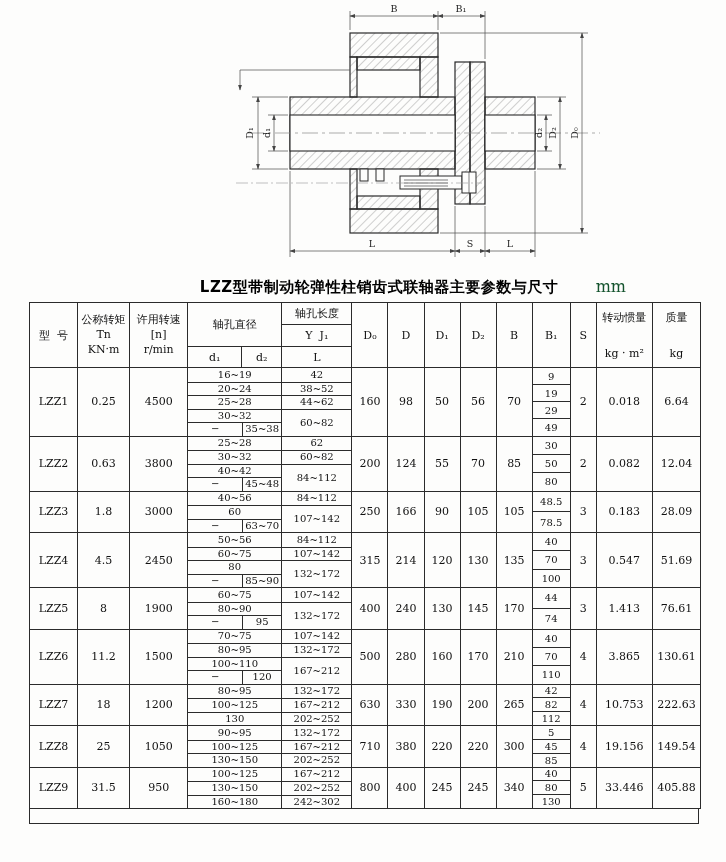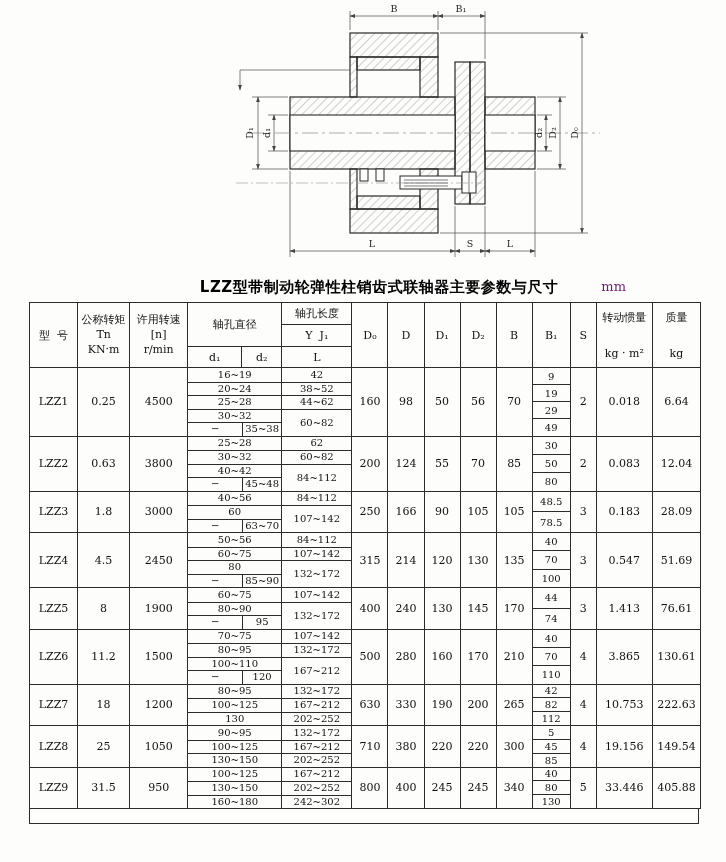--- a/index.html
+++ b/index.html
@@ -10,21 +10,21 @@
   }
   
   .drawing-wrap{width:726px;height:272px;}
   svg text{font-family:"DejaVu Serif","Liberation Serif",serif;fill:#222;}
   
   .title-row{position:relative;height:30px;line-height:30px;margin-left:32px;}
   .doc-title{
     display:block;text-align:center;font-family:"DejaVu Sans","Liberation Sans",sans-serif;
     font-weight:bold;font-size:15px;letter-spacing:.5px;color:#000;
   }
-  .unit-label{position:absolute;right:100px;top:0;font-size:13px;color:#701a75;}
+  .unit-label{position:absolute;right:100px;top:0;font-size:16px;color:#14532d;}
   
   .tbl-zone{margin-left:29px;width:672px;}
   table{border-collapse:collapse;table-layout:fixed;width:672px;}
   th,td{
     border:1px solid #2b2b2b;font-weight:normal;text-align:center;
     vertical-align:middle;font-size:11px;padding:0;color:#111;
   }
   thead tr.h1 th, thead tr.h2 th{height:21px;}
   thead tr.h3 th{height:20px;}
   .hstack{display:flex;flex-direction:column;justify-content:center;gap:1px;height:58px;font-size:11px;line-height:1.25;}
@@ -278,21 +278,21 @@
     <td>70</td>
     <td>85</td>
     <td class="b1-td">
       <div class="b1-stack" style="height: 54px;">
               <div class="b1-item">30</div>
               <div class="b1-item bt">50</div>
               <div class="b1-item bt">80</div>
             </div>
     </td>
     <td>2</td>
-    <td>0.083</td>
+    <td>0.082</td>
     <td>12.04</td>
   </tr>
         <tr>
     <td>LZZ3</td>
     <td>1.8</td>
     <td>3000</td>
     <td class="bore-td" colspan="3">
       <div class="bore-grid" style="grid-template-rows: repeat(3, 1fr); height: 40.5px;">
               <div class="bore-d" style="grid-area: 1 / 1 / auto / 3;">40~56</div>
               <div class="bore-l bl" style="grid-area: 1 / 3 / 2 / 4;">84~112</div>

